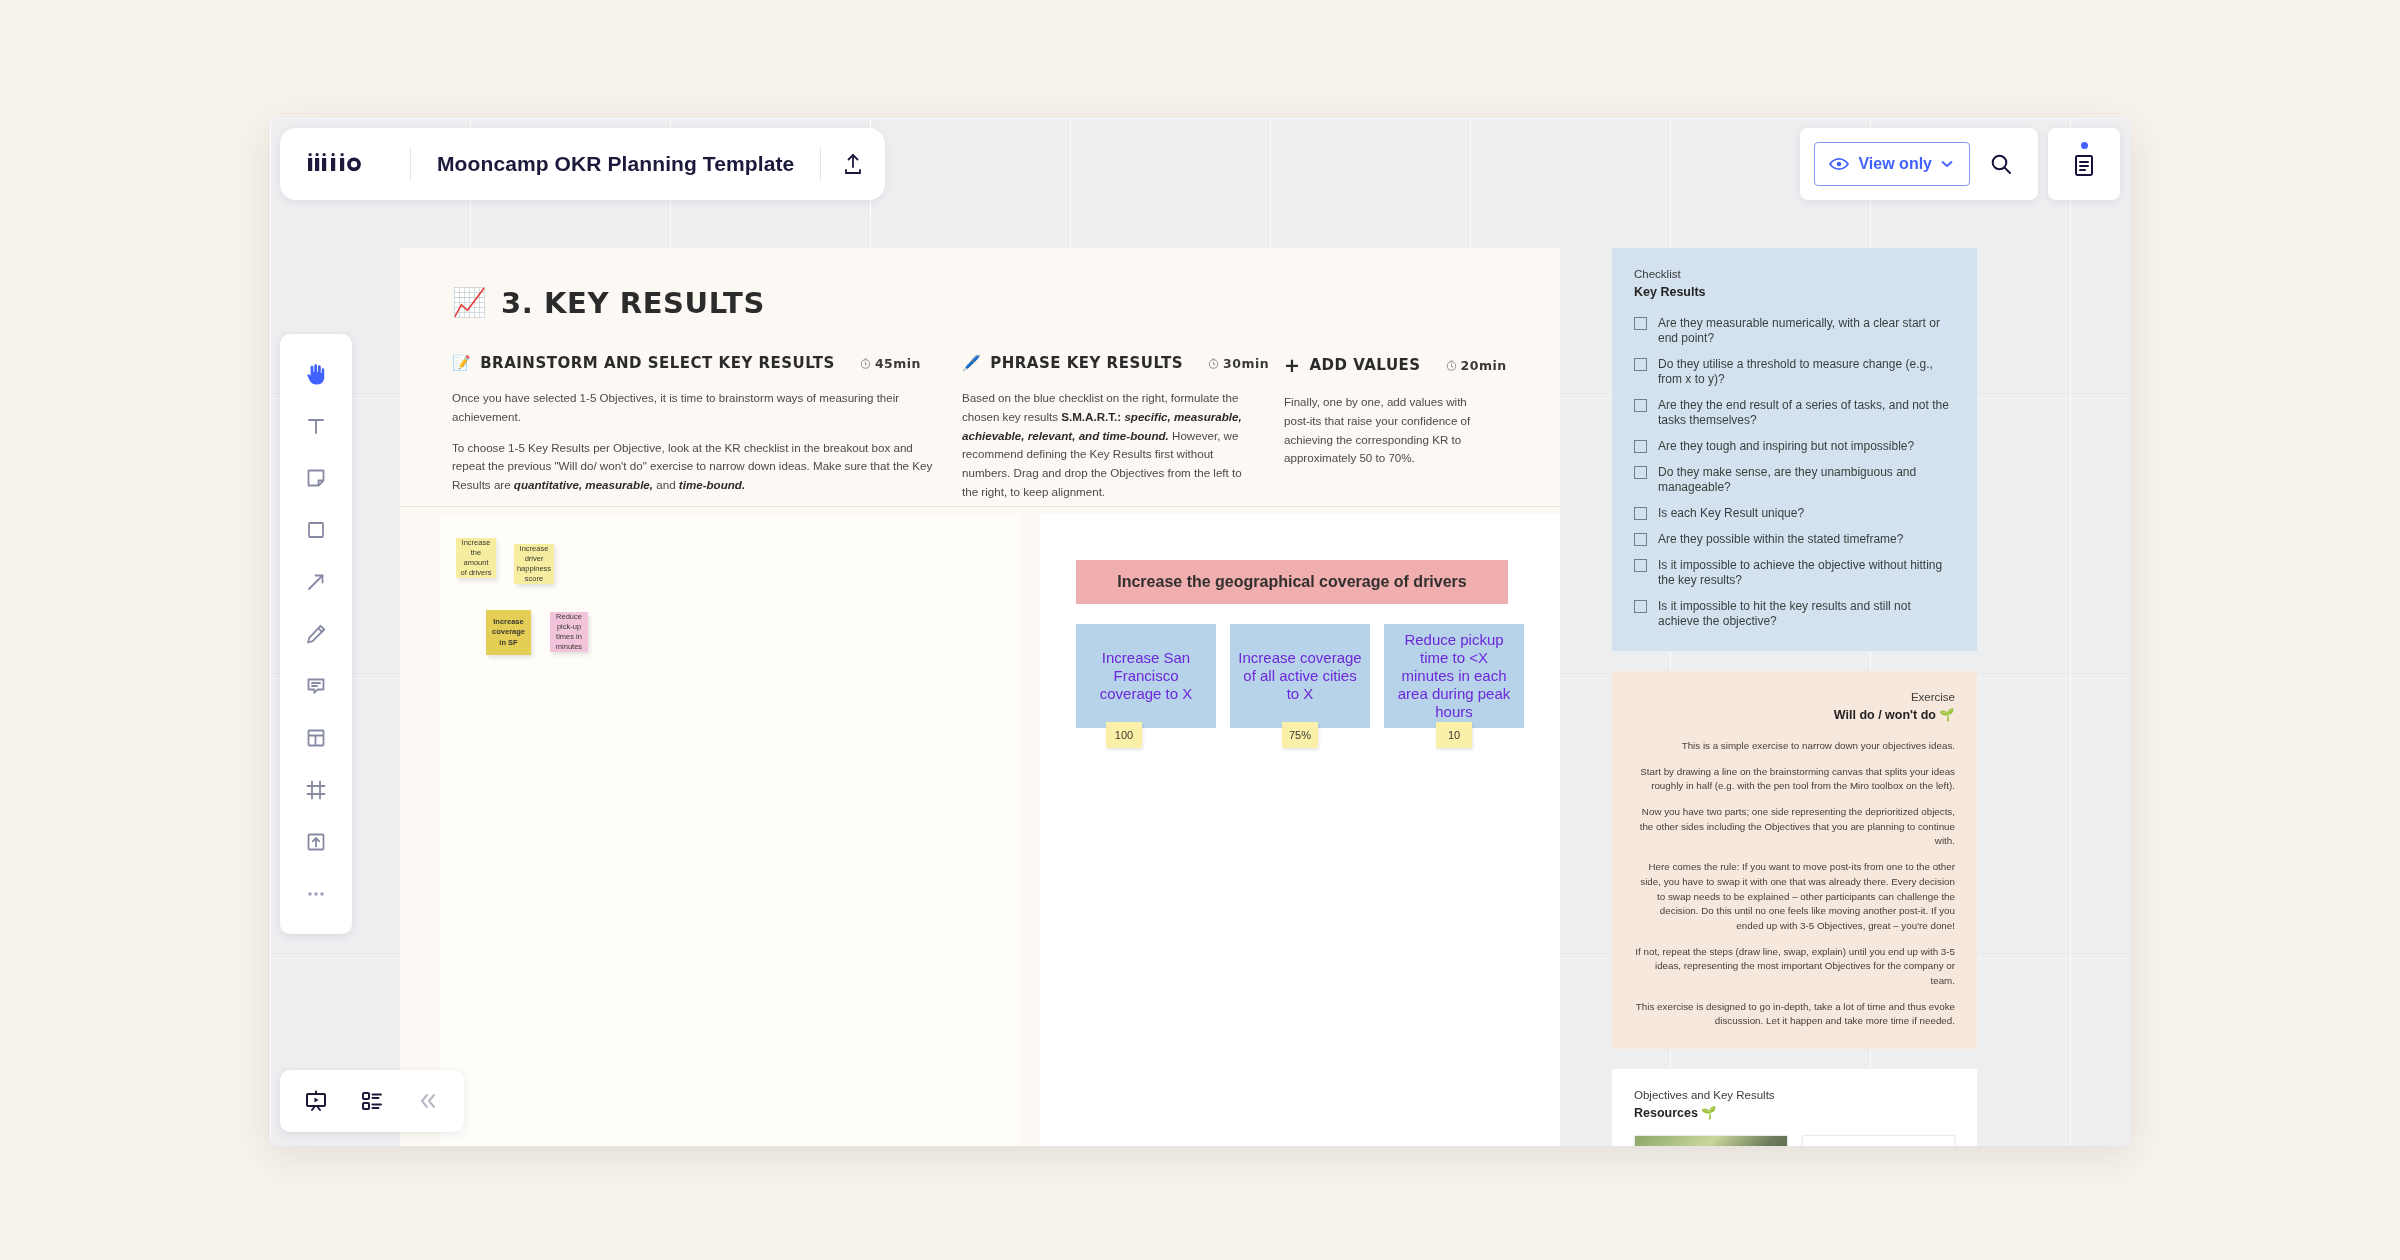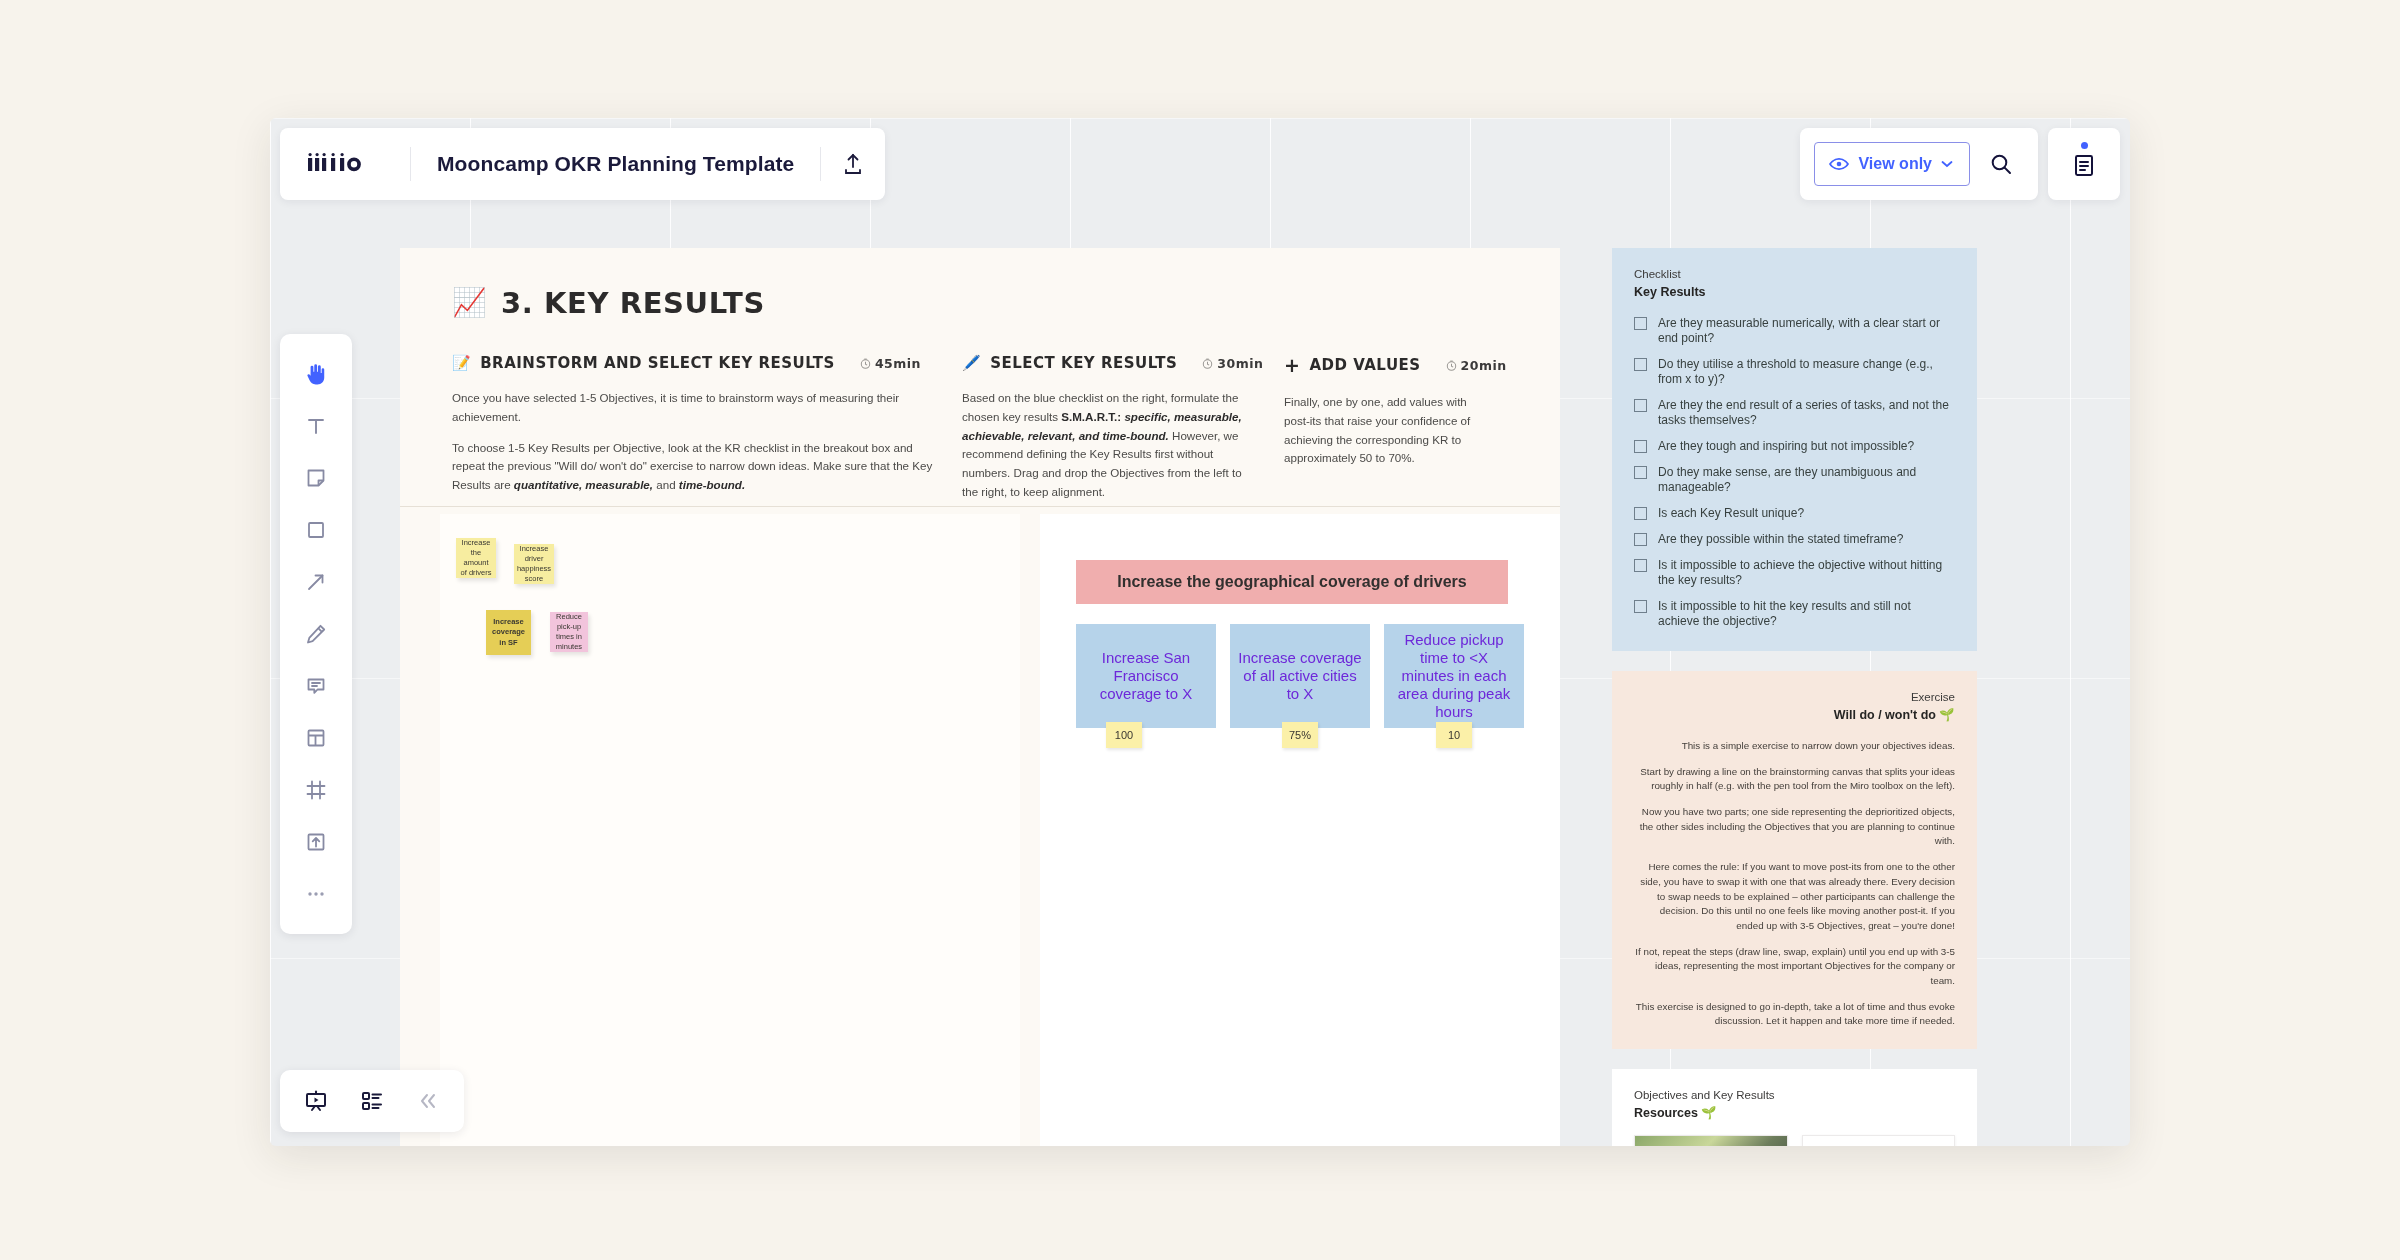--- a/index.html
+++ b/index.html
@@ -14,21 +14,21 @@
        box-shadow:0 10px 40px rgba(40,35,30,.10);}
   
   .grid{position:absolute;inset:0;
         background-image:linear-gradient(to right,rgba(255,255,255,.9) 1px,transparent 1px);
         background-size:200px 100%;}
   .grid2{position:absolute;inset:0;
         background-image:linear-gradient(to bottom,rgba(255,255,255,.55) 1px,transparent 1px);
         background-size:100% 280px;}
 
   
-  .topbar{position:absolute;left:10px;top:10px;height:72px;background:#fff;border-radius:8px;
+  .topbar{position:absolute;left:10px;top:10px;height:72px;background:#fff;border-radius:16px;
           display:flex;align-items:center;box-shadow:0 2px 8px rgba(30,30,50,.07);z-index:40;}
   .logo{width:130px;display:flex;align-items:center;justify-content:center;}
   .logo svg{display:block}
   .vsep{width:1px;height:34px;background:#e6e7ec;}
   .btitle{font-size:21px;font-weight:700;color:#1b1a3b;padding:0 26px;white-space:nowrap;letter-spacing:.1px;}
   .sharebtn{width:64px;height:72px;display:flex;align-items:center;justify-content:center;cursor:pointer;}
 
   .topright{position:absolute;right:10px;top:10px;height:72px;display:flex;gap:10px;z-index:40;}
   .tr-group{background:#fff;border-radius:8px;display:flex;align-items:center;
             box-shadow:0 2px 8px rgba(30,30,50,.07);padding:0 14px;gap:8px;}
@@ -133,21 +133,21 @@
         </div>
         <div class="colbody">
           <p>Once you have selected 1-5 Objectives, it is time to brainstorm ways of measuring their achievement.</p>
           <p>To choose 1-5 Key Results per Objective, look at the KR checklist in the breakout box and repeat the previous "Will do/ won't do" exercise to narrow down ideas. Make sure that the Key Results are <b><i>quantitative, measurable,</i></b> and <b><i>time-bound.</i></b></p>
         </div>
       </div>
 
       <div class="col-b">
         <div class="colhead">
           <span>🖊️</span>
-          <span>SELECT KEY RESULTS</span>
+          <span>PHRASE KEY RESULTS</span>
           <span class="timer">
             <svg width="11" height="11" viewBox="0 0 12 12">
                 <circle cx="6" cy="6.6" r="4.6" fill="none" stroke="#9a9894" stroke-width="1.1"></circle>
                 <path d="M6 4v2.8l1.8 1" stroke="#9a9894" stroke-width="1.1" fill="none"></path>
                 <path d="M4.6 1.2h2.8" stroke="#9a9894" stroke-width="1.1"></path>
               </svg>
             <span>30min</span>
           </span>
         </div>
         <div class="colbody">

